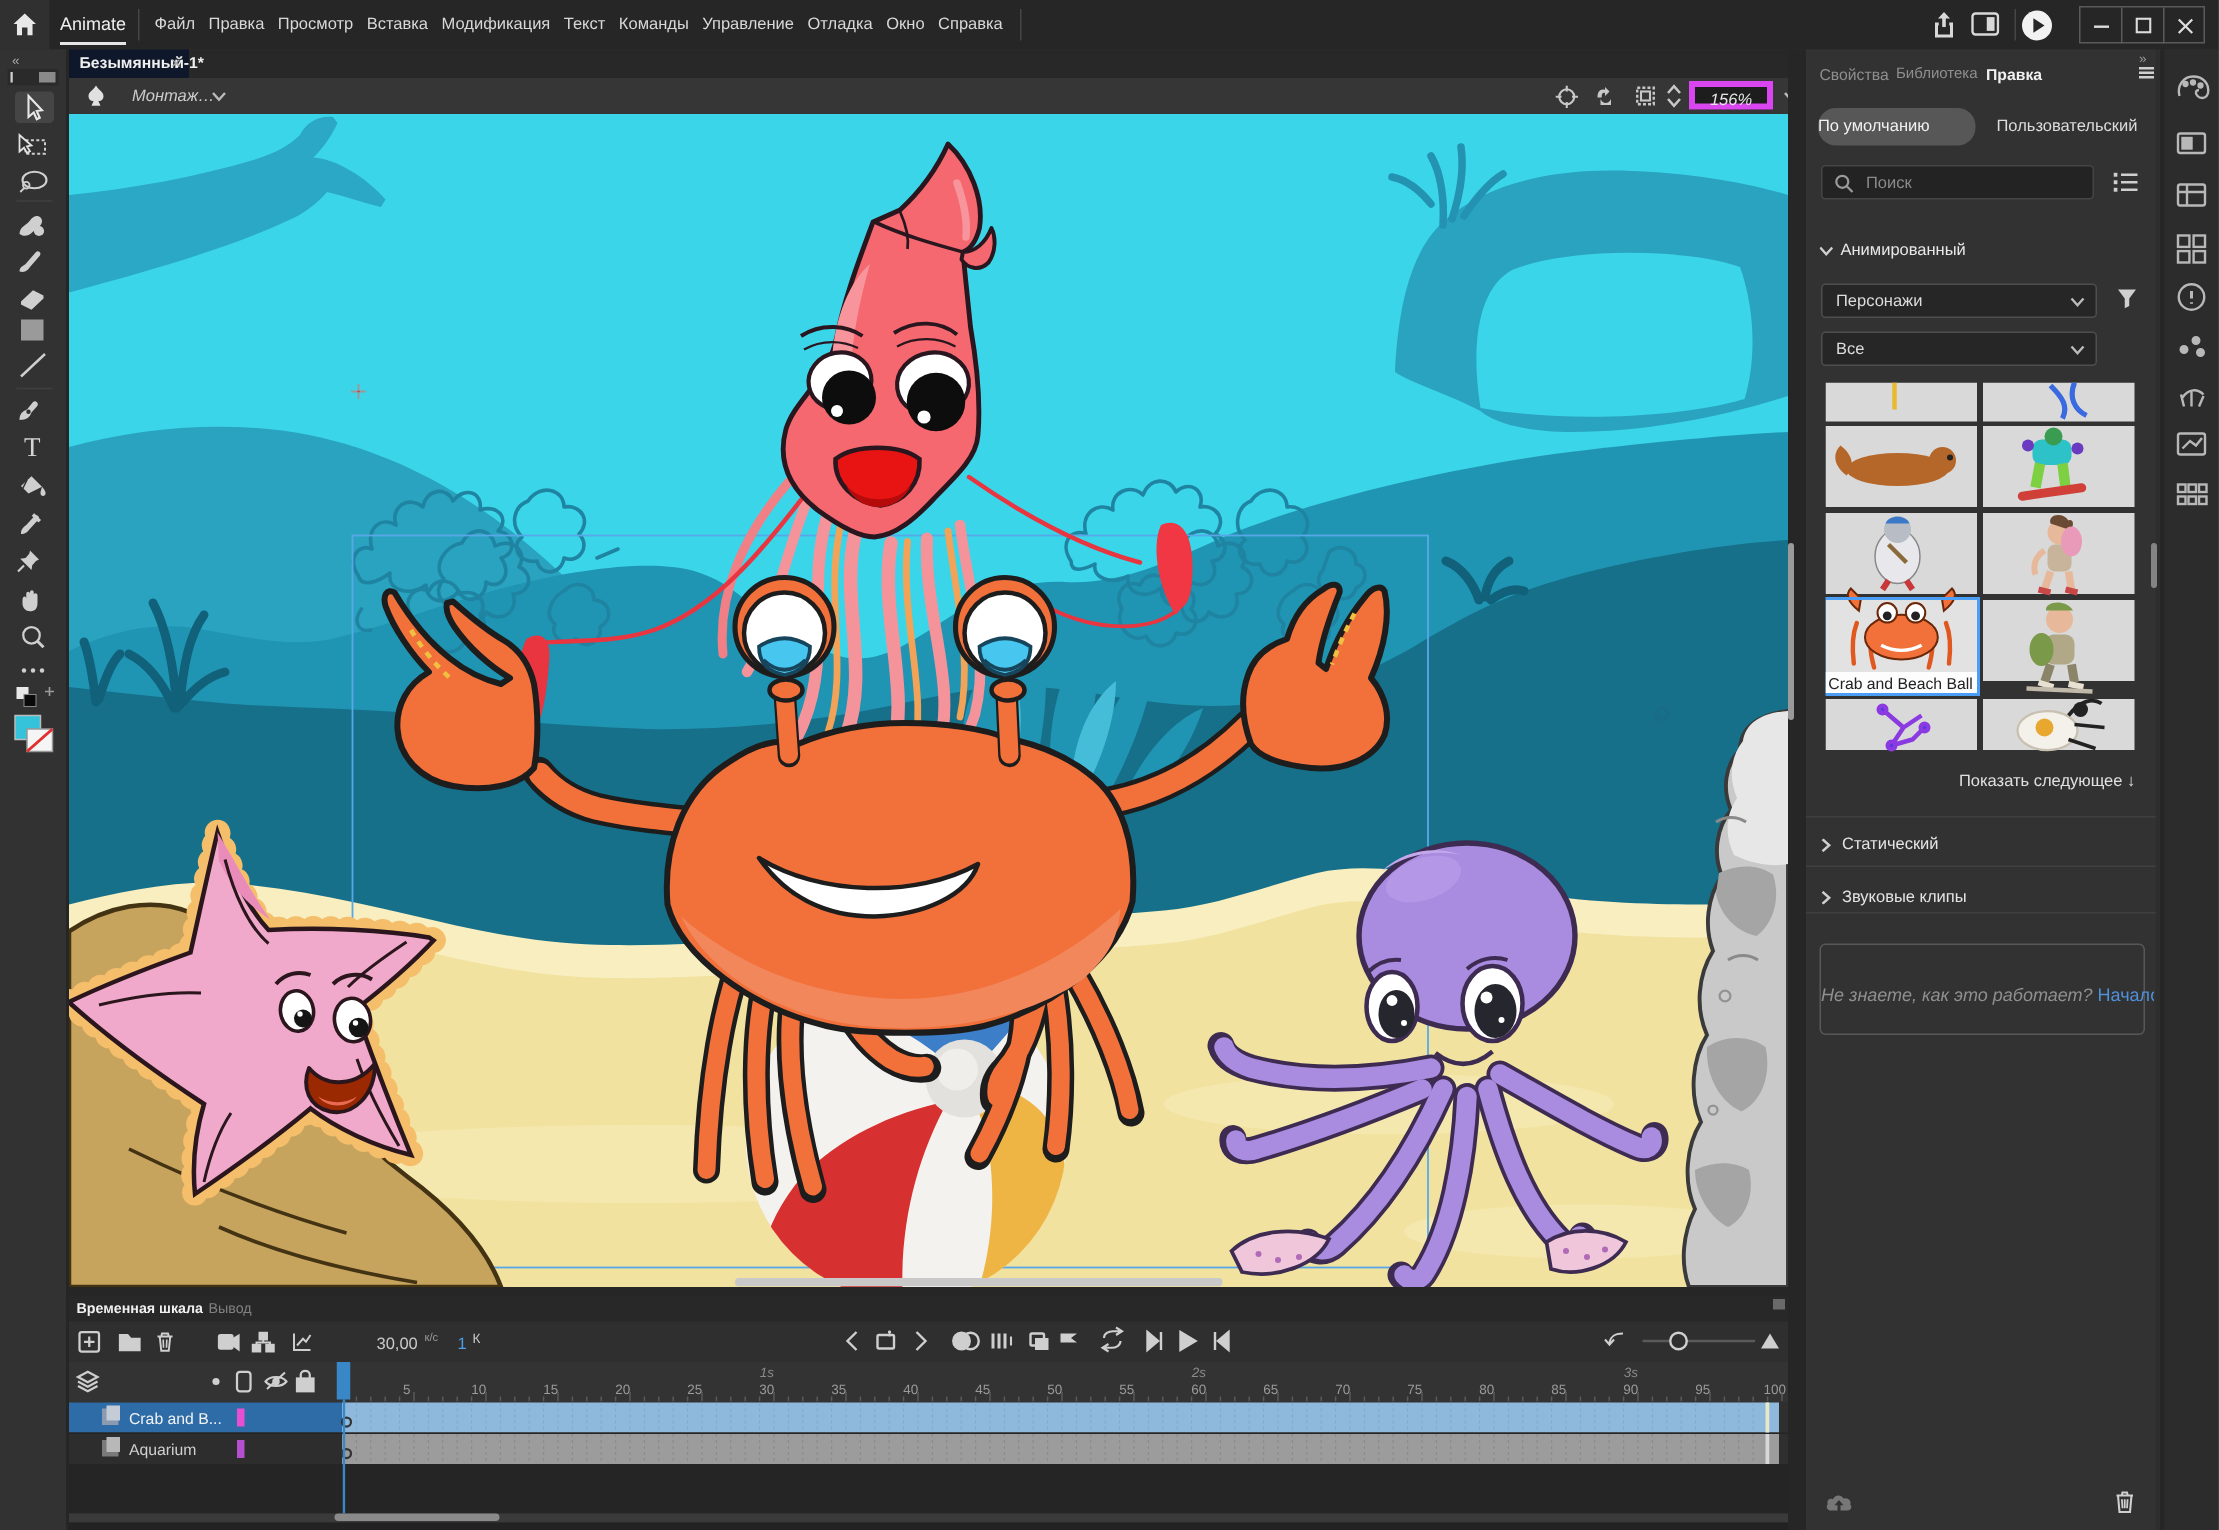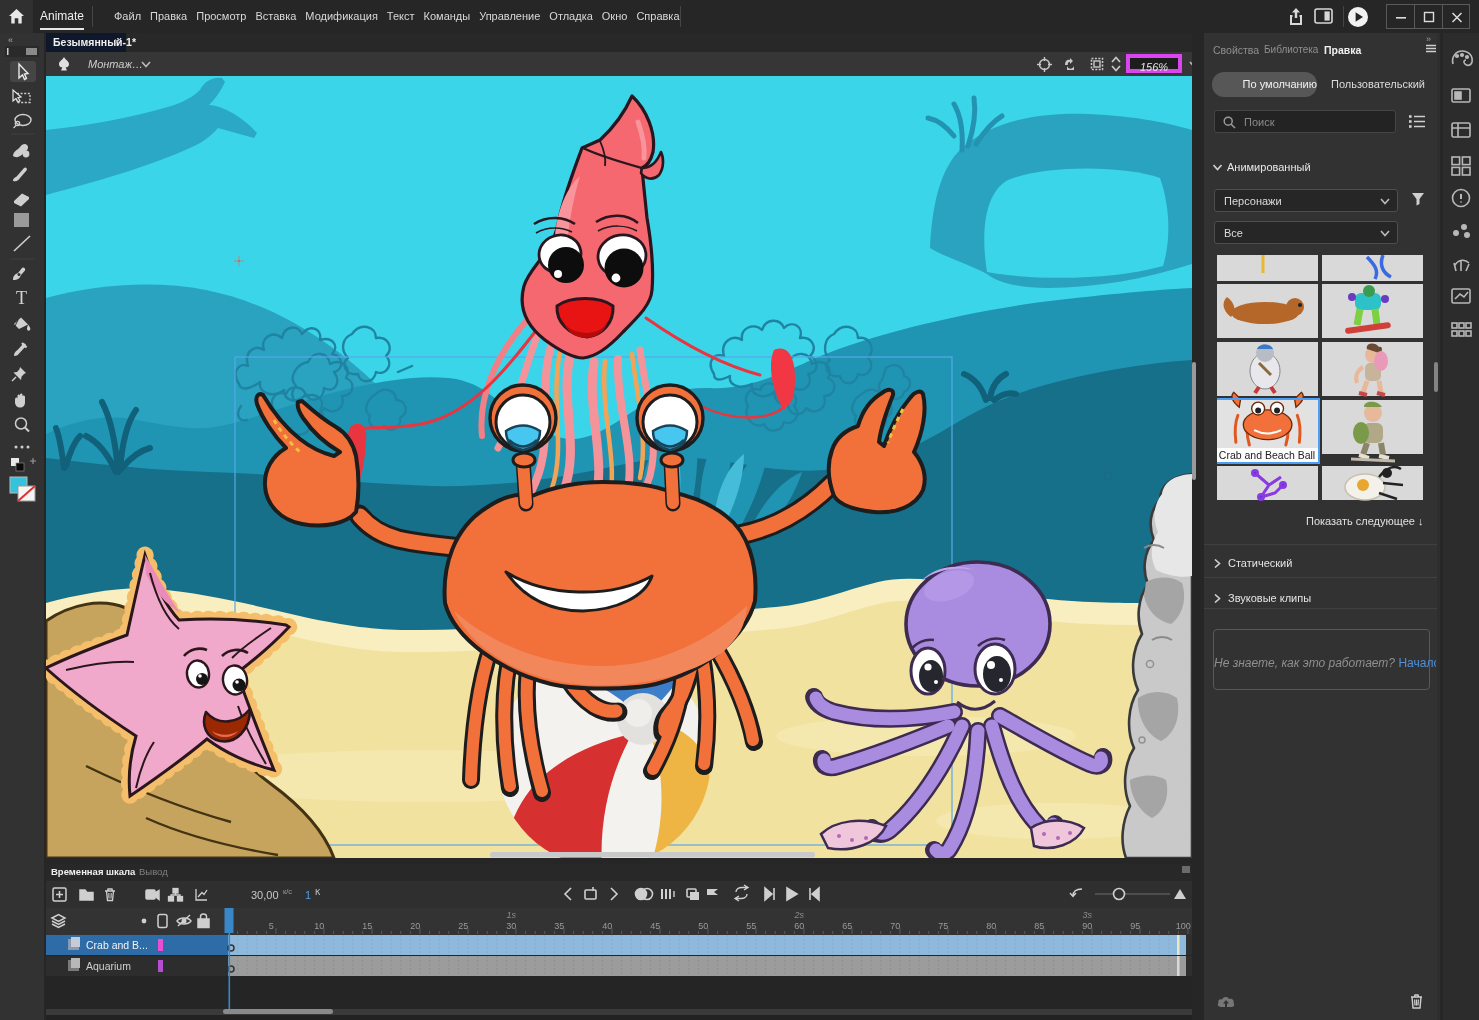--- a/index.html
+++ b/index.html
@@ -7,21 +7,21 @@
     font-family:"Liberation Sans", sans-serif; }
   .abs { position:absolute; }
   #app { position:relative; width:1479px; height:1020px; background:#2e2e2e; }
 
   
   #menubar { left:0; top:0; width:1479px; height:33px; background:#262626; color:#d8d8d8;
     font-size:12px;padding-left:20px; }
   #menubar .home { position:absolute; left:0; top:0; width:33px; height:33px; background:#303030; }
   #menubar .appname { position:absolute; left:40px; top:9px; color:#efefef; }
   #menubar .appname:after { content:""; position:absolute; left:0; right:0; bottom:-7px; height:2px; background:#e6e6e6; }
-  #menubar .menus { position:absolute; left:114px; top:10px; font-size:11px; }
+  #menubar .menus { position:absolute; left:103px; top:10px; font-size:11px; }
   #menubar .menus span { margin-right:9px; }
   #menubar .vsep { position:absolute; top:6px; width:1px; height:21px; background:#454545; }
   #winbtns { position:absolute; right:9px; top:4px; width:84px; height:25px; border:1px solid #5a5a5a; }
   #winbtns div { position:absolute; top:0; width:28px; height:24px; }
   #winbtns .b1 { left:0; border-right:1px solid #5a5a5a; }
   #winbtns .b2 { left:28px; border-right:1px solid #5a5a5a; }
   #winbtns .b3 { left:56px; }
 
   
   #tabbar { left:46px; top:33px; width:1146px; height:19px; background:#282828; }
@@ -474,21 +474,21 @@
   <div id="rightpanel" class="abs">
     <div class="abs" style="left:222px;top:1px;color:#9a9a9a;font-size:9px">»</div>
 
     <div class="abs" style="left:9px;top:11px;color:#8f8f8f;font-size:10.5px">Свойства</div>
     <div class="abs" style="left:60px;top:11px;color:#8f8f8f;font-size:10px">Библиотека</div>
     <div class="abs" style="left:120px;top:11px;color:#f0f0f0;font-weight:bold;font-size:10.5px">Правка</div>
     <svg class="icon" style="left:222px;top:11px" width="10" height="9">
         <path d="M0 1.5 H10 M0 4.5 H10 M0 7.5 H10" stroke="#cfcfcf" stroke-width="1.6"></path>
       </svg>
 
-    <div class="abs" style="left:8px;top:39px;width:105px;height:25px;background:#575757;border-radius:12px;color:#f2f2f2;line-height:25px;text-align:right">По умолчанию</div>
+    <div class="abs" style="left:8px;top:39px;width:105px;height:25px;background:#575757;border-radius:12px;color:#f2f2f2;line-height:25px;text-align:left">По умолчанию</div>
     <div class="abs" style="left:127px;top:45px;color:#dcdcdc">Пользовательский</div>
 
     <div class="abs" style="left:10px;top:77px;width:182px;height:23px;background:#232323;border:1px solid #454545;border-radius:3px"></div>
     <svg class="icon" style="left:19px;top:83px" width="13" height="13" viewBox="0 0 13 13">
         <circle cx="5.2" cy="5.2" r="4" fill="none" stroke="#9a9a9a" stroke-width="1.5"></circle>
         <path d="M8.2 8.2 L12 12" stroke="#9a9a9a" stroke-width="1.5"></path>
       </svg>
     <div class="abs" style="left:40px;top:83px;color:#8a8a8a">Поиск</div>
     <svg class="icon" style="left:205px;top:81px" width="17" height="15" viewBox="0 0 17 15">
         <g stroke="#cfcfcf" stroke-width="1.7">

